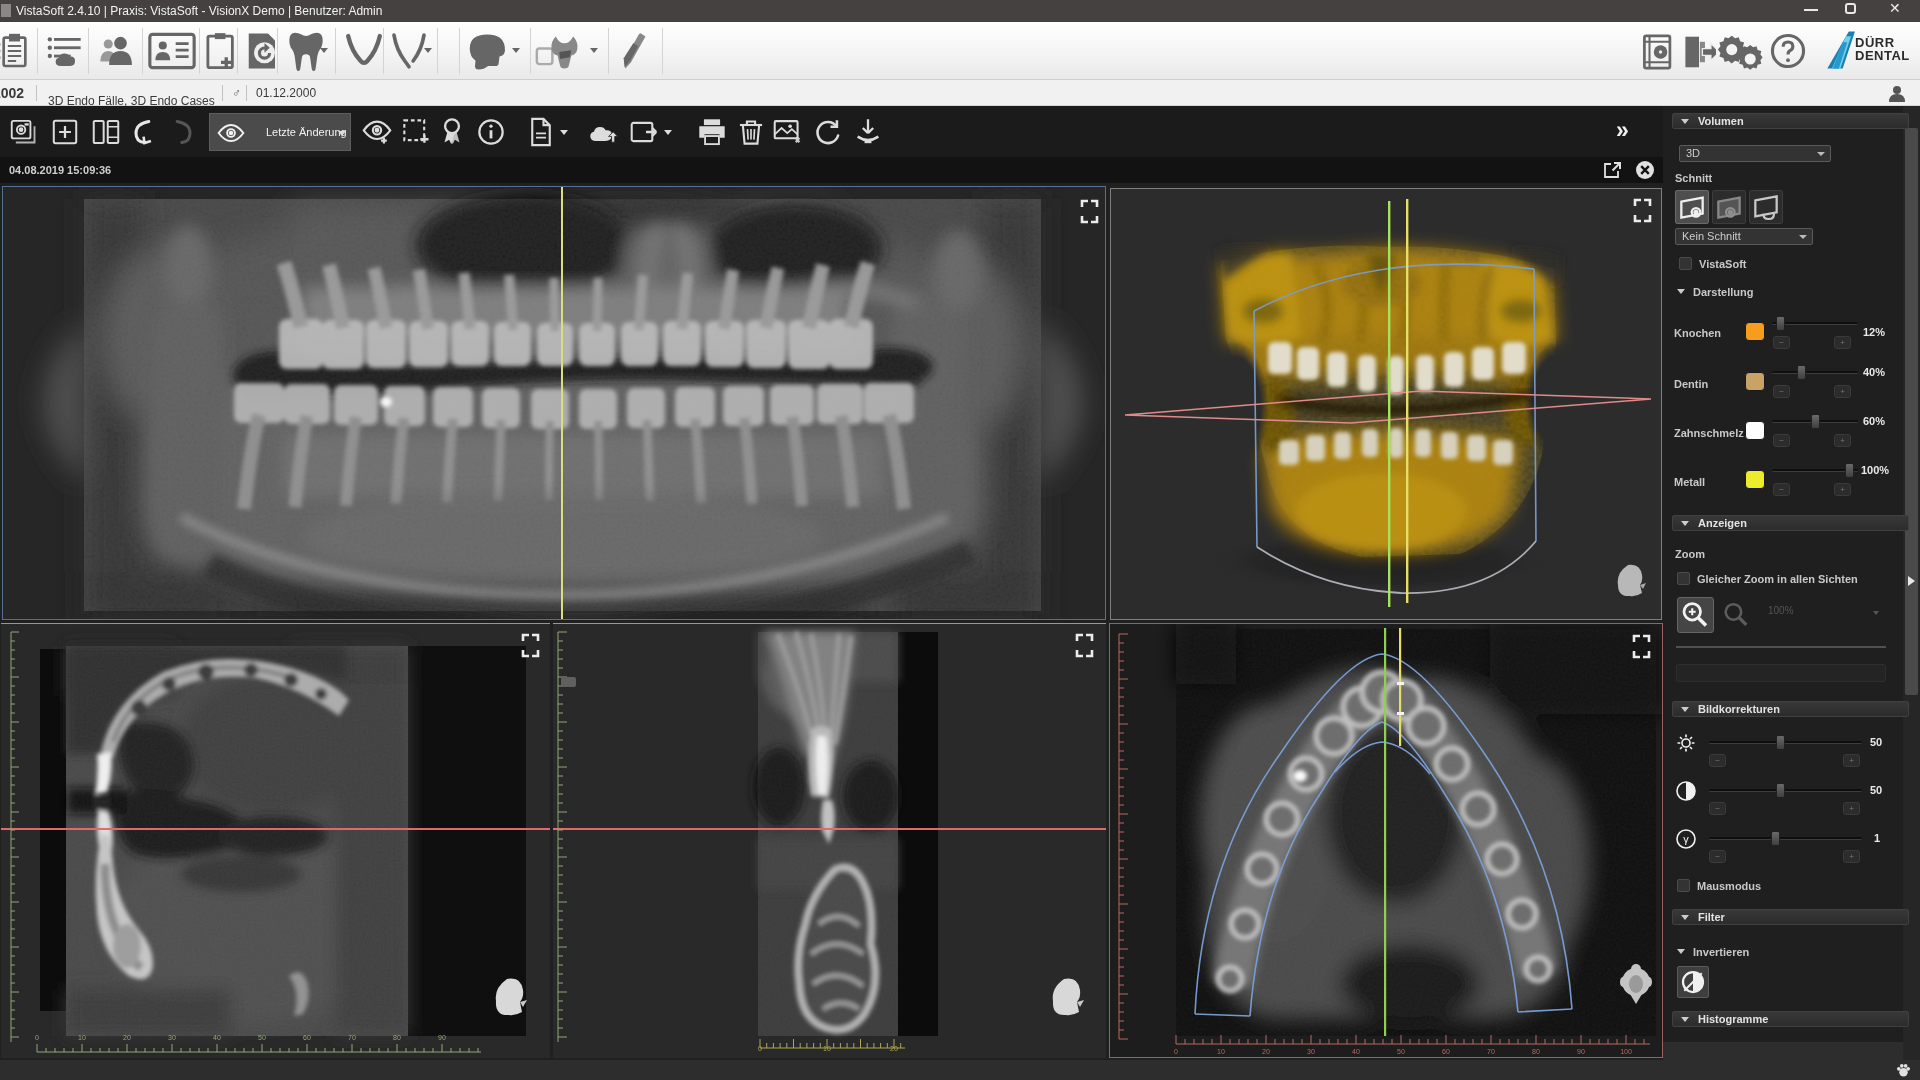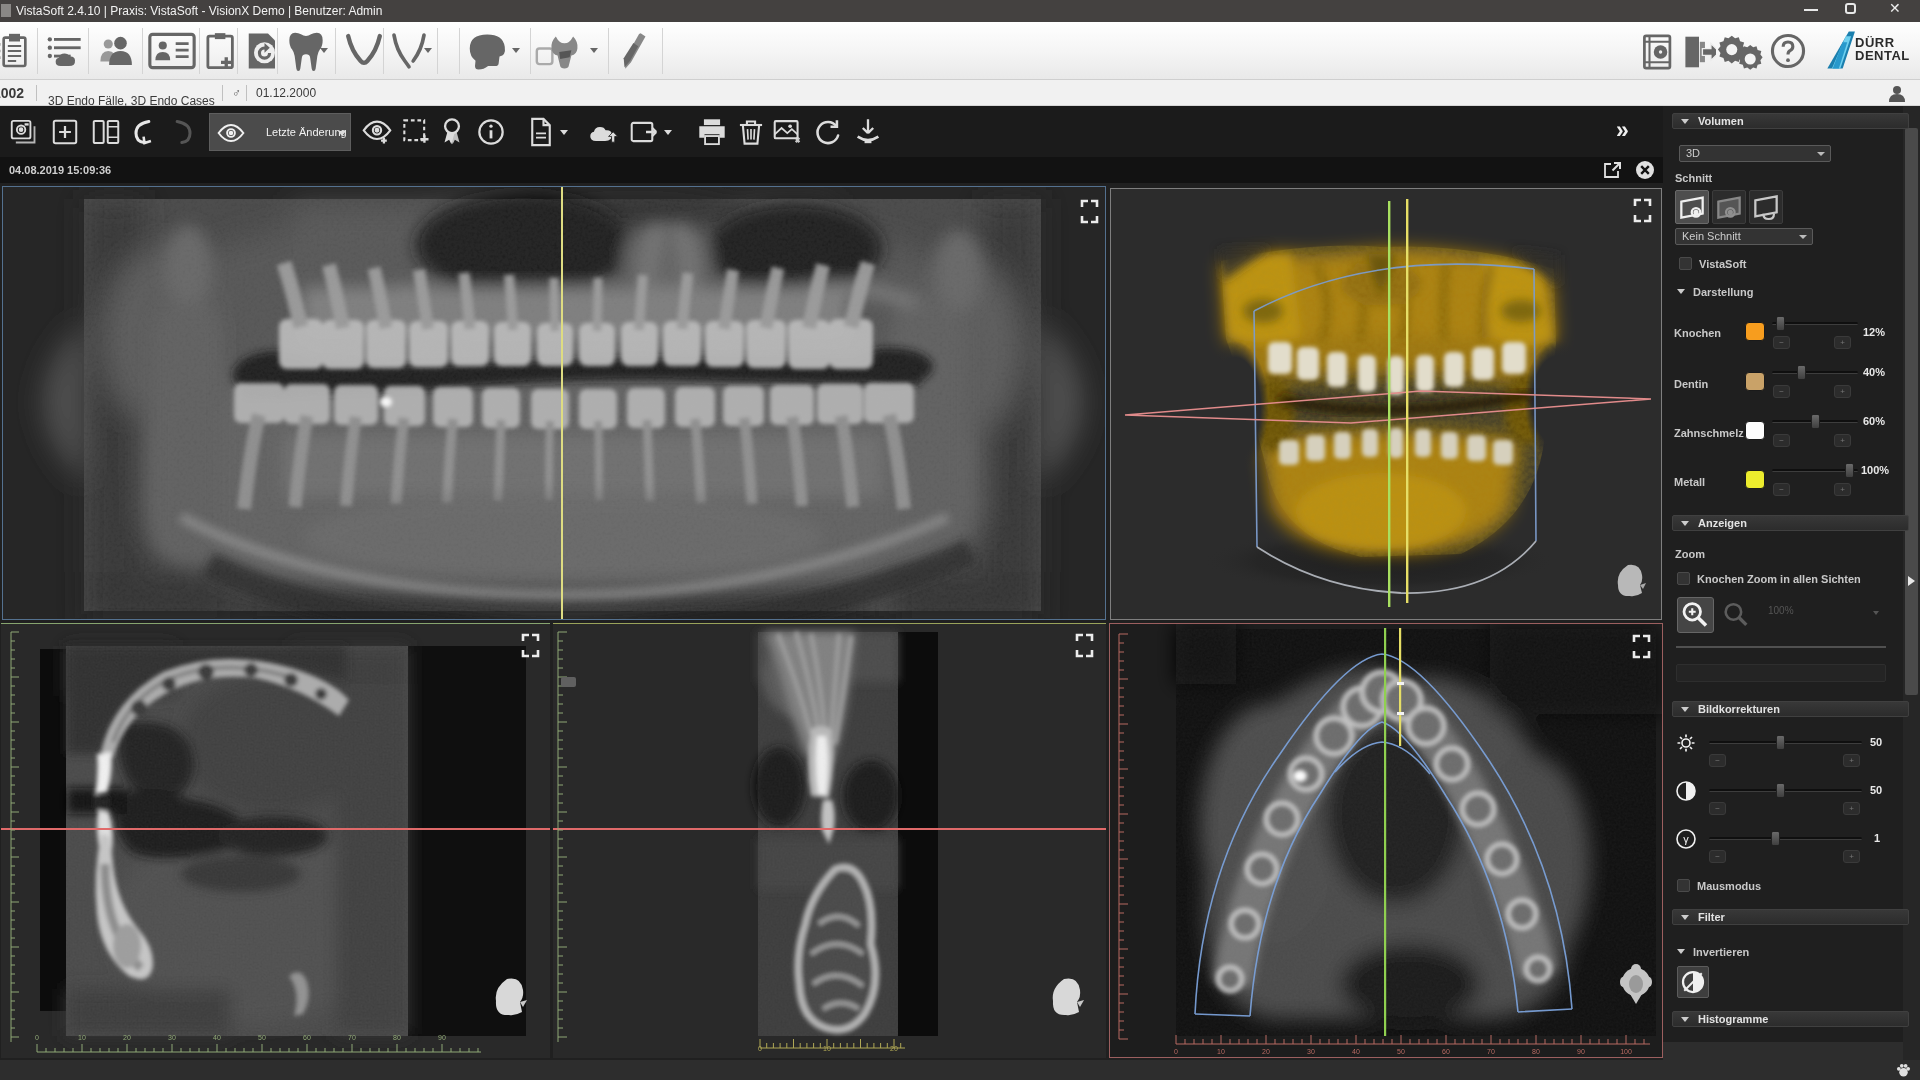--- a/index.html
+++ b/index.html
@@ -806,21 +806,21 @@
   <div class="swatch" style="left:82px;top:364px;background:#ecec2d;"></div>
   <div class="strack" style="left:109px;top:363px;width:86px;"></div>
   <div class="sthumb" style="left:182px;top:357px;"></div>
   <div class="pct" style="left:198px;top:358px;">100%</div>
   <div class="sbtn" style="left:110px;top:377px;">−</div>
     <div class="sbtn" style="left:171px;top:377px;">+</div>
 
   <div class="hdr" style="top:409px;">Anzeigen<div class="arr"></div></div>
   <div class="slab" style="left:12px;top:442px;">Zoom</div>
   <div class="cbox" style="left:14px;top:466px;"></div>
-  <div class="slab" style="left:34px;top:467px;">Knochen Zoom in allen Sichten</div>
+  <div class="slab" style="left:34px;top:467px;">Gleicher Zoom in allen Sichten</div>
   <div class="abs" style="left:14px;top:491px;width:37px;height:36px;background:#454545;border:1px solid #666;border-radius:3px;">
     <svg width="34" height="33" viewBox="0 0 24 24" fill="none" stroke="#f2f2f2" stroke-width="2">
       <circle cx="10" cy="10" r="6"></circle>
         <path d="M14.5 14.5 L20 20" stroke-width="2.6"></path>
       <path d="M7.5 10h5M10 7.5v5" stroke-width="1.5"></path>
       </svg>
   </div>
   <div class="abs" style="left:57px;top:493px;width:34px;height:33px;">
     <svg width="32" height="31" viewBox="0 0 24 24" fill="none" stroke="#5c5c5c" stroke-width="2">
       <circle cx="10" cy="10" r="6"></circle>

